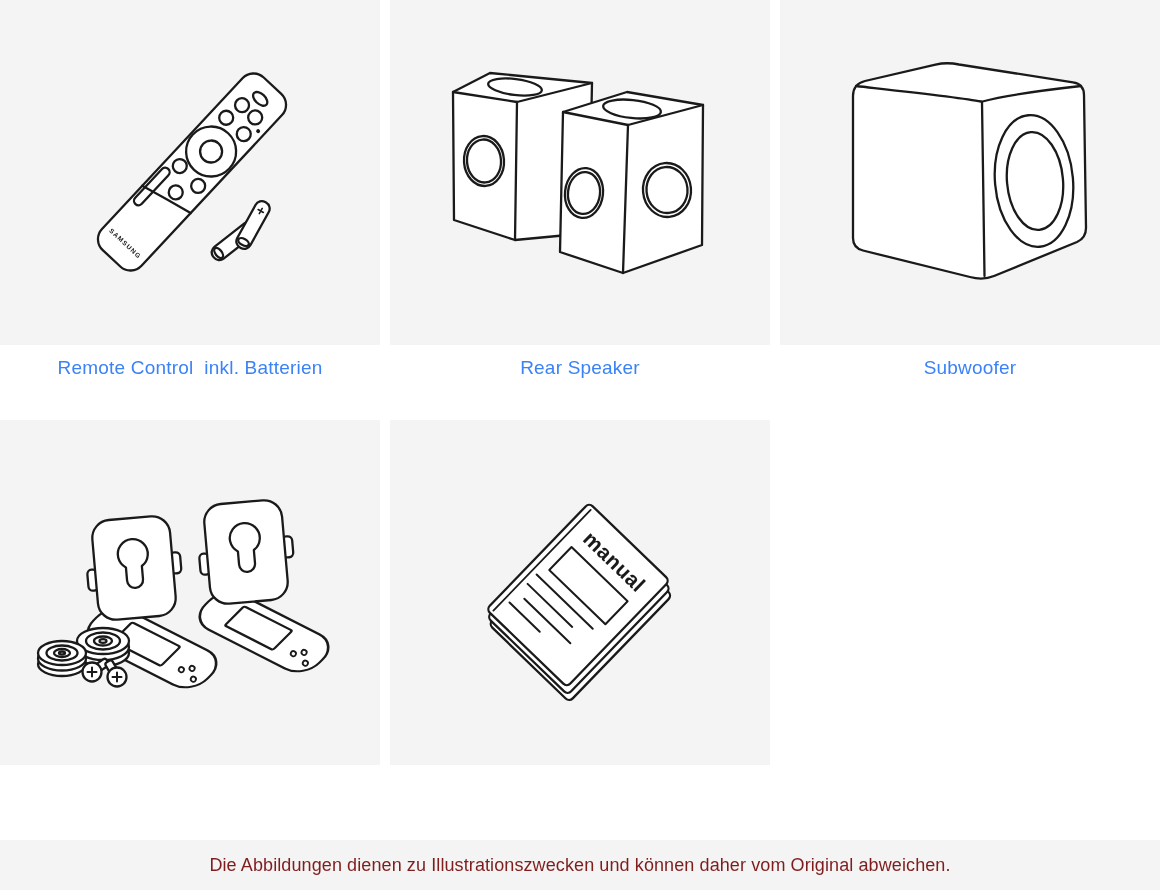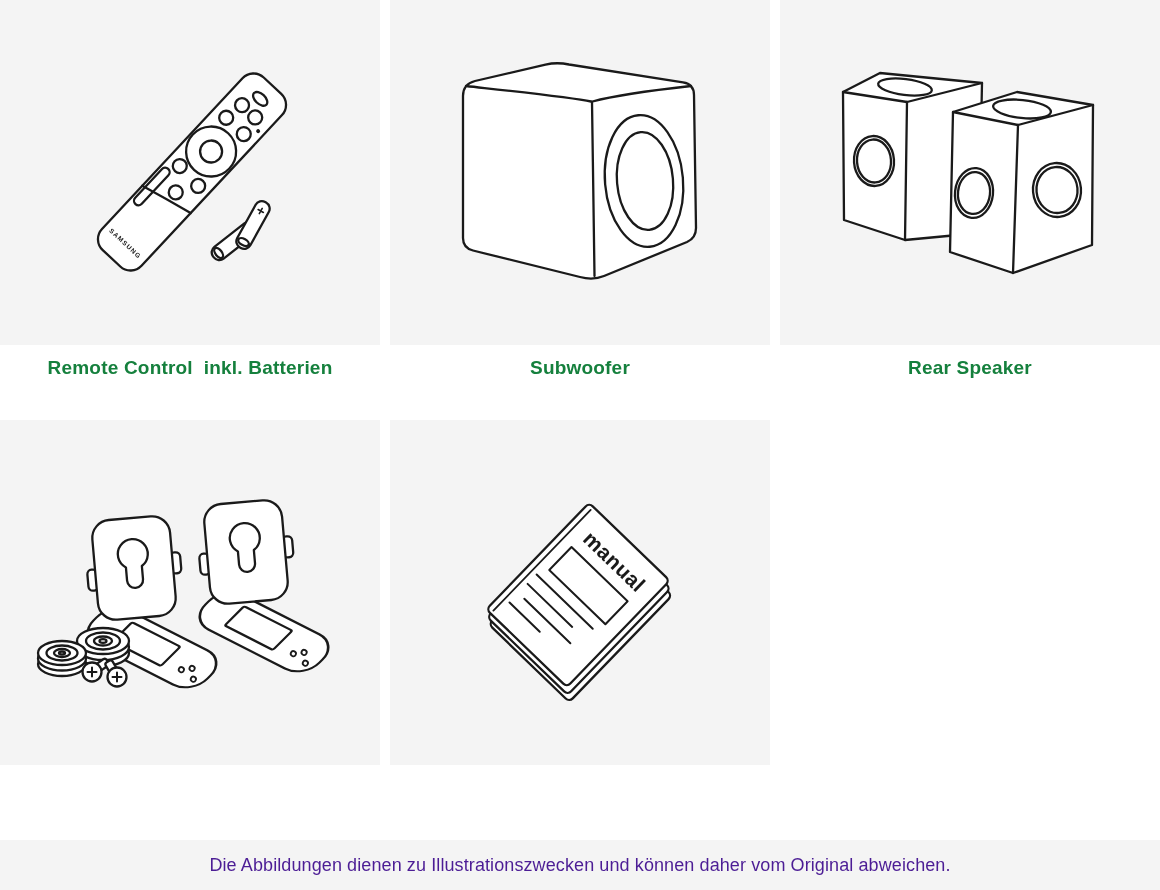--- a/index.html
+++ b/index.html
@@ -2,24 +2,24 @@
 <html><head>
 <meta charset="utf-8">
 <style>
   html,body{margin:0;padding:0;background:#ffffff;}
   body{width:1160px;height:890px;font-family:"Liberation Sans",sans-serif;overflow:hidden;}
   .grid{display:grid;grid-template-columns:380px 380px 380px;column-gap:10px;row-gap:0;width:1160px;}
   .card{display:flex;flex-direction:column;}
   .art{width:380px;height:345px;background:#f4f4f4;}
   .art svg{display:block;width:380px;height:345px;}
   .card-label{height:75px;box-sizing:border-box;padding-top:12px;text-align:center;
-    font-size:19px;font-weight:700;color:#15803d;letter-spacing:.2px;white-space:pre-wrap;}
+    font-size:19px;font-weight:400;color:#3b82f6;letter-spacing:.2px;white-space:pre-wrap;}
   .empty-cell{width:380px;height:420px;background:#ffffff;}
   .disclaimer{width:1160px;height:50px;background:#f4f4f4;display:flex;align-items:center;justify-content:center;}
-  .disclaimer span{font-size:18px;font-weight:500;color:#4c1d95;letter-spacing:.1px;}
+  .disclaimer span{font-size:18px;font-weight:500;color:#7f1d1d;letter-spacing:.1px;}
   .ln{fill:#ffffff;stroke:#1a1a1a;stroke-width:2.3;stroke-linejoin:round;stroke-linecap:round;}
   .ln .nf{fill:none;}
   .ln .fd{fill:#1a1a1a;stroke:none;}
   .ln text{stroke:none;fill:#1a1a1a;font-family:"Liberation Sans",sans-serif;font-weight:700;}
 </style>
 </head>
 <body>
 
 <div class="grid">
 
@@ -59,36 +59,20 @@
         </g>
       </svg>
     </div>
     <div class="card-label">Remote Control  inkl. Batterien</div>
   </div>
 
   <div class="card">
     <div class="art">
       <svg viewBox="0 0 380 345">
         <g class="ln">
-          <path d="M 73,96 L 73,238 Q 73,248 83,250.5 L 190,277 Q 203,280.5 214,276 L 297,242 Q 306,238 306,228 L 304,95 Q 304,84 293,82.3 L 179,64.5 Q 167,62 155.5,64.6 L 85,81 Q 73,84 73,96 Z"></path>
-          <path class="nf" d="M 76,86 C 130,92 182,97.5 201,101.5"></path>
-          <path class="nf" d="M 301,86 C 265,90 221,96.5 202.5,101.5"></path>
-          <path class="nf" d="M 202,102 C 203,160 203.5,225 204.5,276"></path>
-          <ellipse class="nf" transform="rotate(-5 254 181)" cx="254" cy="181" rx="39" ry="66"></ellipse>
-          <ellipse class="nf" transform="rotate(-5 255 181)" cx="255" cy="181" rx="28" ry="49"></ellipse>
-        </g>
-      </svg>
-    </div>
-    <div class="card-label">Subwoofer</div>
-  </div>
-
-  <div class="card">
-    <div class="art">
-      <svg viewBox="0 0 380 345">
-        <g class="ln">
 
           <path d="M 63,92 L 100,73 L 202,83 L 199,233 L 125,240 L 64,220 Z"></path>
           <path class="nf" d="M 63,92 L 127,102 L 202,83"></path>
           <path class="nf" d="M 127,102 L 125,240"></path>
           <ellipse class="nf" transform="rotate(7 125 87)" cx="125" cy="87" rx="27" ry="8"></ellipse>
           <ellipse class="nf" transform="rotate(-4 94 161)" cx="94" cy="161" rx="20" ry="25"></ellipse>
           <ellipse class="nf" transform="rotate(-4 94 161)" cx="94" cy="161" rx="17" ry="21.5"></ellipse>
 
           <path d="M 173,112 L 237,92 L 313,105 L 312,245 L 233,273 L 170,252 Z"></path>
           <path class="nf" d="M 173,112 L 238,125 L 313,105"></path>
@@ -101,20 +85,36 @@
         </g>
       </svg>
     </div>
     <div class="card-label">Rear Speaker</div>
   </div>
 
   <div class="card">
     <div class="art">
       <svg viewBox="0 0 380 345">
         <g class="ln">
+          <path d="M 73,96 L 73,238 Q 73,248 83,250.5 L 190,277 Q 203,280.5 214,276 L 297,242 Q 306,238 306,228 L 304,95 Q 304,84 293,82.3 L 179,64.5 Q 167,62 155.5,64.6 L 85,81 Q 73,84 73,96 Z"></path>
+          <path class="nf" d="M 76,86 C 130,92 182,97.5 201,101.5"></path>
+          <path class="nf" d="M 301,86 C 265,90 221,96.5 202.5,101.5"></path>
+          <path class="nf" d="M 202,102 C 203,160 203.5,225 204.5,276"></path>
+          <ellipse class="nf" transform="rotate(-5 254 181)" cx="254" cy="181" rx="39" ry="66"></ellipse>
+          <ellipse class="nf" transform="rotate(-5 255 181)" cx="255" cy="181" rx="28" ry="49"></ellipse>
+        </g>
+      </svg>
+    </div>
+    <div class="card-label">Subwoofer</div>
+  </div>
+
+  <div class="card">
+    <div class="art">
+      <svg viewBox="0 0 380 345">
+        <g class="ln">
 
           <g transform="translate(134,148)">
             <g transform="translate(18,80) rotate(27)">
               <rect transform="skewX(-18)" x="-64" y="-23" width="128" height="46" rx="21"></rect>
               <rect class="nf" transform="skewX(-18)" x="-34" y="-14" width="54" height="26" rx="2"></rect>
               <circle class="nf" stroke-width="1.8" cx="36" cy="6" r="2.6"></circle>
               <circle class="nf" stroke-width="1.8" cx="45" cy="0" r="2.6"></circle>
               <circle class="nf" stroke-width="1.8" cx="51" cy="9" r="2.6"></circle>
             </g>
             <g transform="rotate(-5)">

